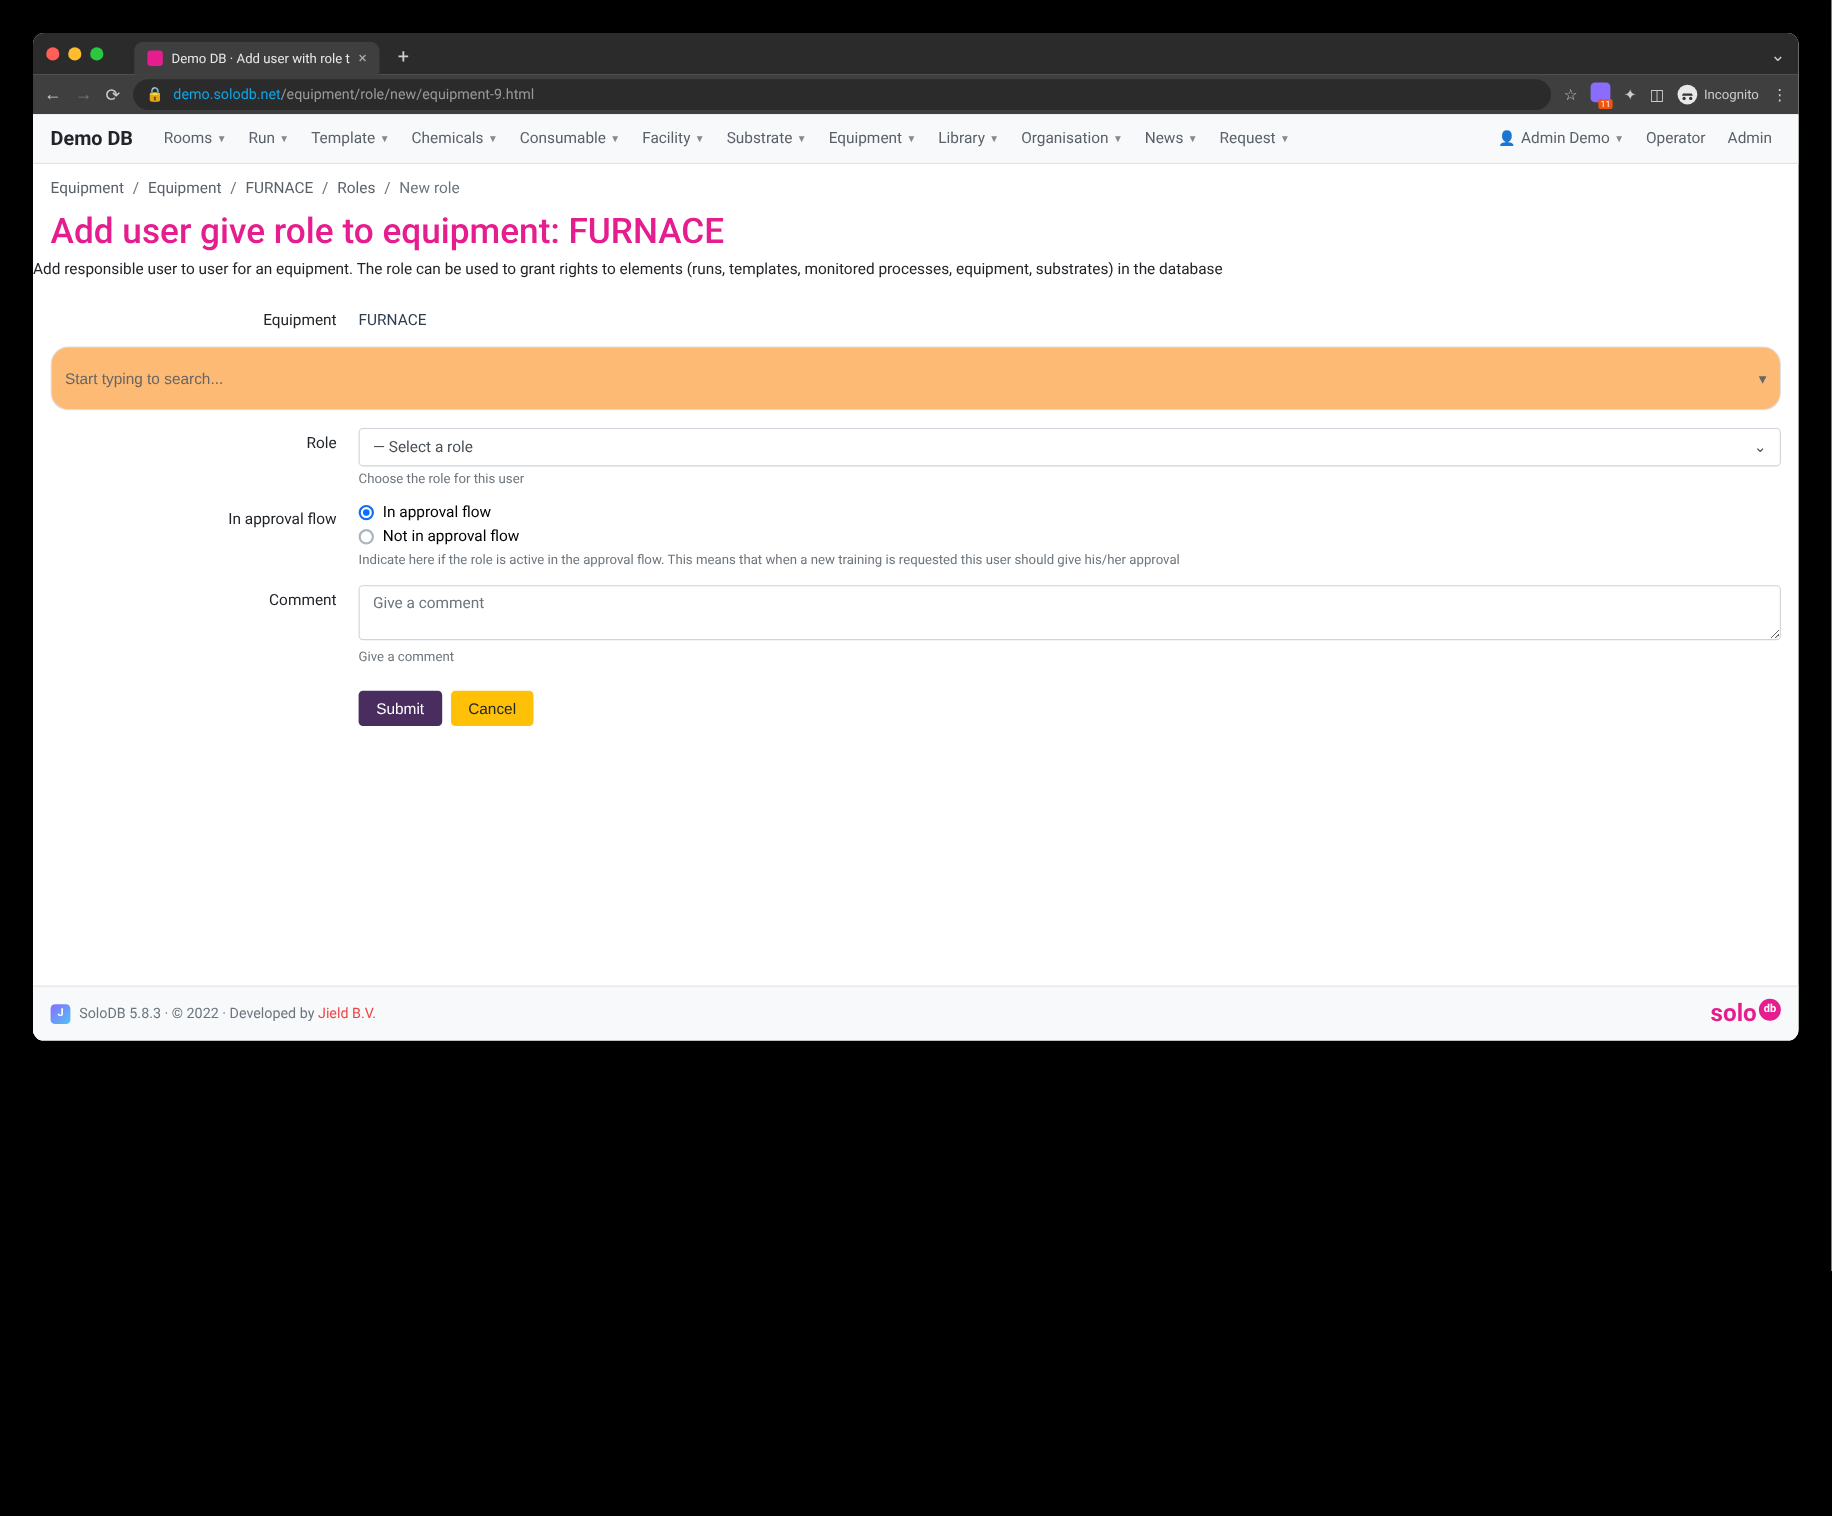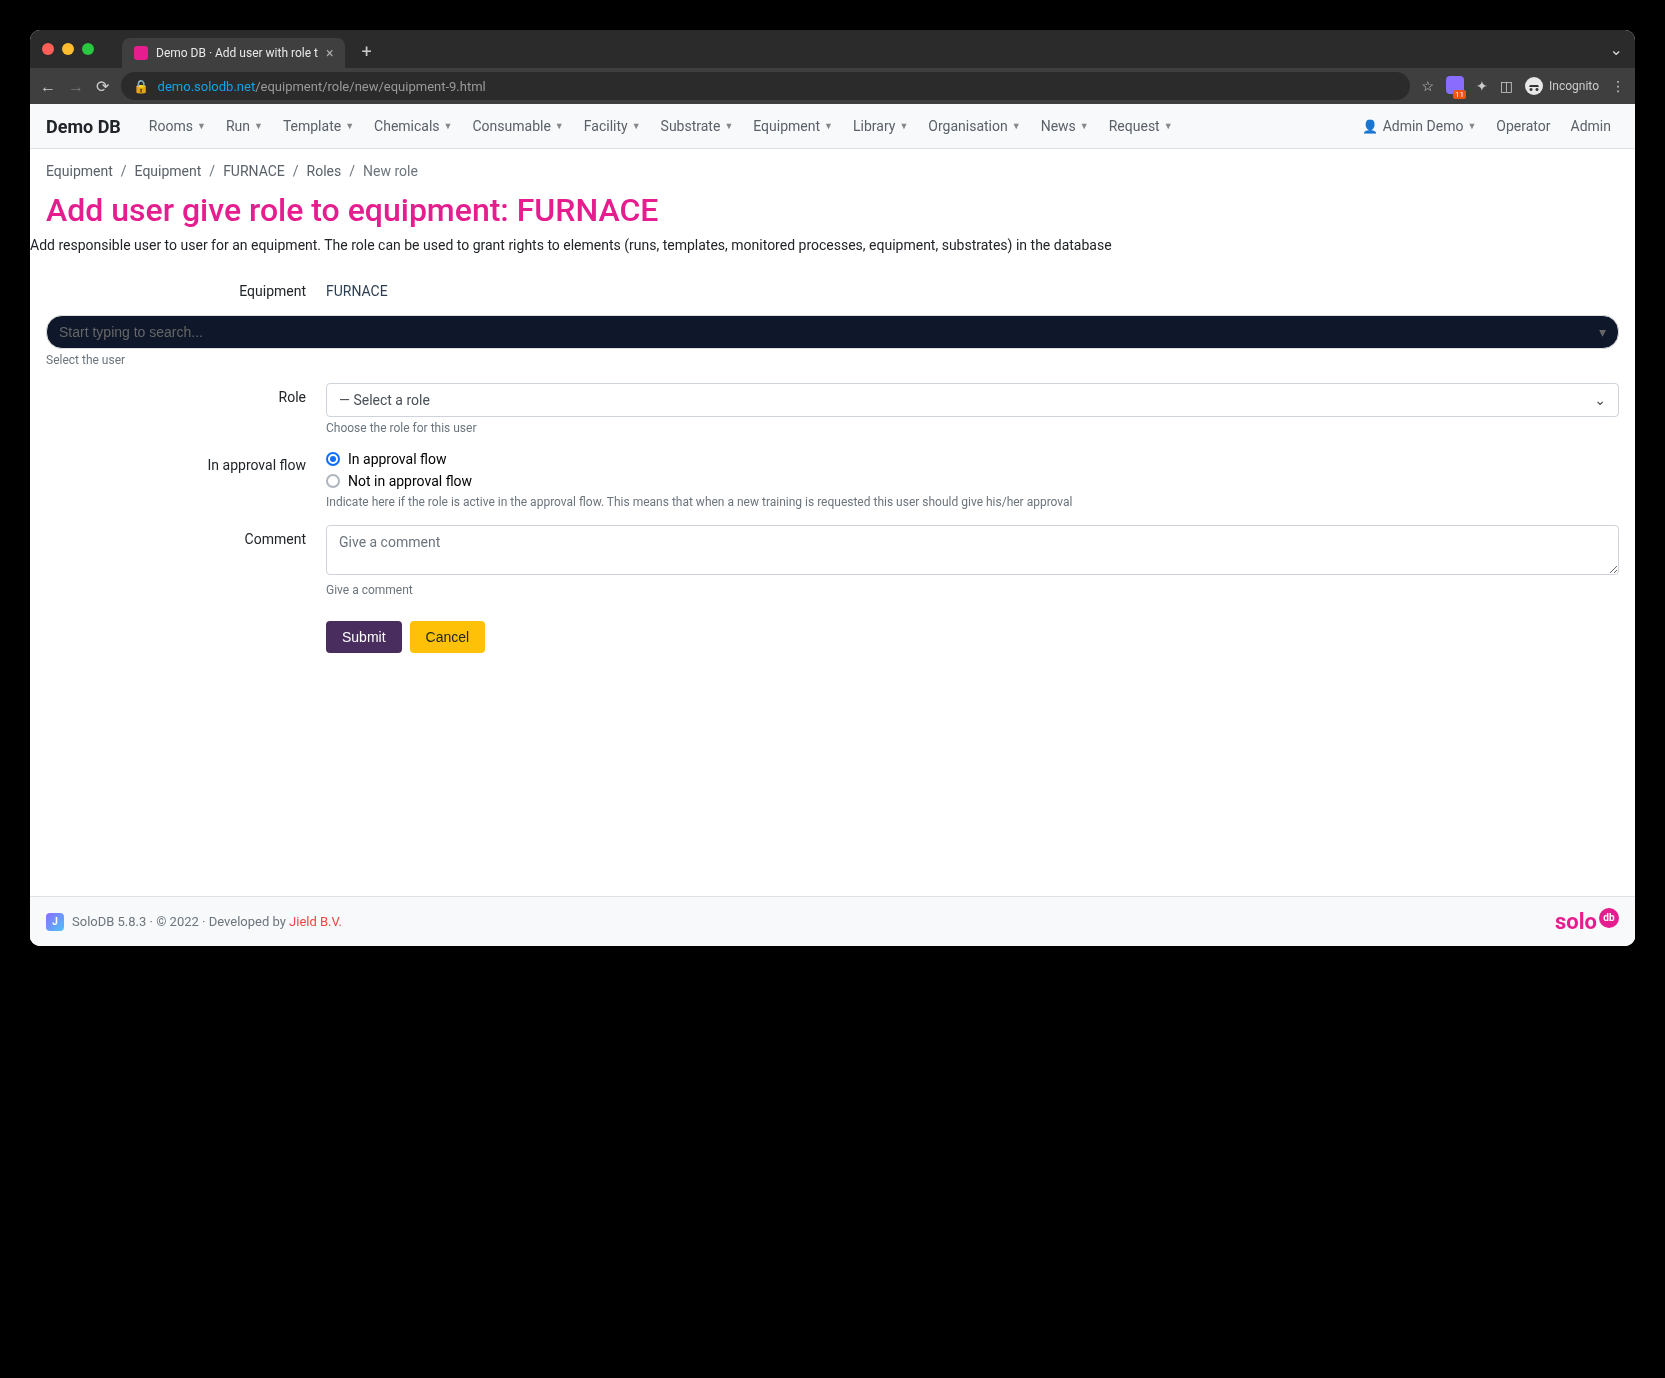--- a/index.html
+++ b/index.html
@@ -120,24 +120,24 @@
 
     .form-area { padding: 0 16px; }
     .form-row { display: flex; margin-bottom: 16px; }
     .form-label { width: 280px; text-align: right; padding-right: 20px; font-size: 14px; color: #212529; padding-top: 6px; }
     .form-field { flex: 1; }
     .static-value { color: #2c3e50; font-size: 14px; padding-top: 6px; }
     .static-value a { color: #2c3e50; text-decoration: none; }
 
     .dropdown-btn {
       width: 100%;
-      background: #0f172a;
+      background: #fdba74;
       border: 1px solid #e0e0e0;
       border-radius: 16px;
-      padding: 8px 12px;
+      padding: 20px 12px;
       text-align: left;
       font-size: 14px;
       color: #666;
       cursor: pointer;
       display: flex;
       justify-content: space-between;
       align-items: center;
     }
     .select-field {
       width: 100%;
@@ -329,21 +329,20 @@
         <div class="form-label">Equipment</div>
         <div class="form-field static-value"><a href="#">FURNACE</a></div>
       </div>
 
       <div class="form-row">
         <div class="form-field">
           <button class="dropdown-btn">
             <span>Start typing to search...</span>
             <span>▾</span>
           </button>
-          <div class="help-text">Select the user</div>
         </div>
       </div>
 
       <div class="form-row">
         <div class="form-label">Role</div>
         <div class="form-field">
           <div class="select-field">
             <span>— Select a role</span>
             <span>⌄</span>
           </div>

